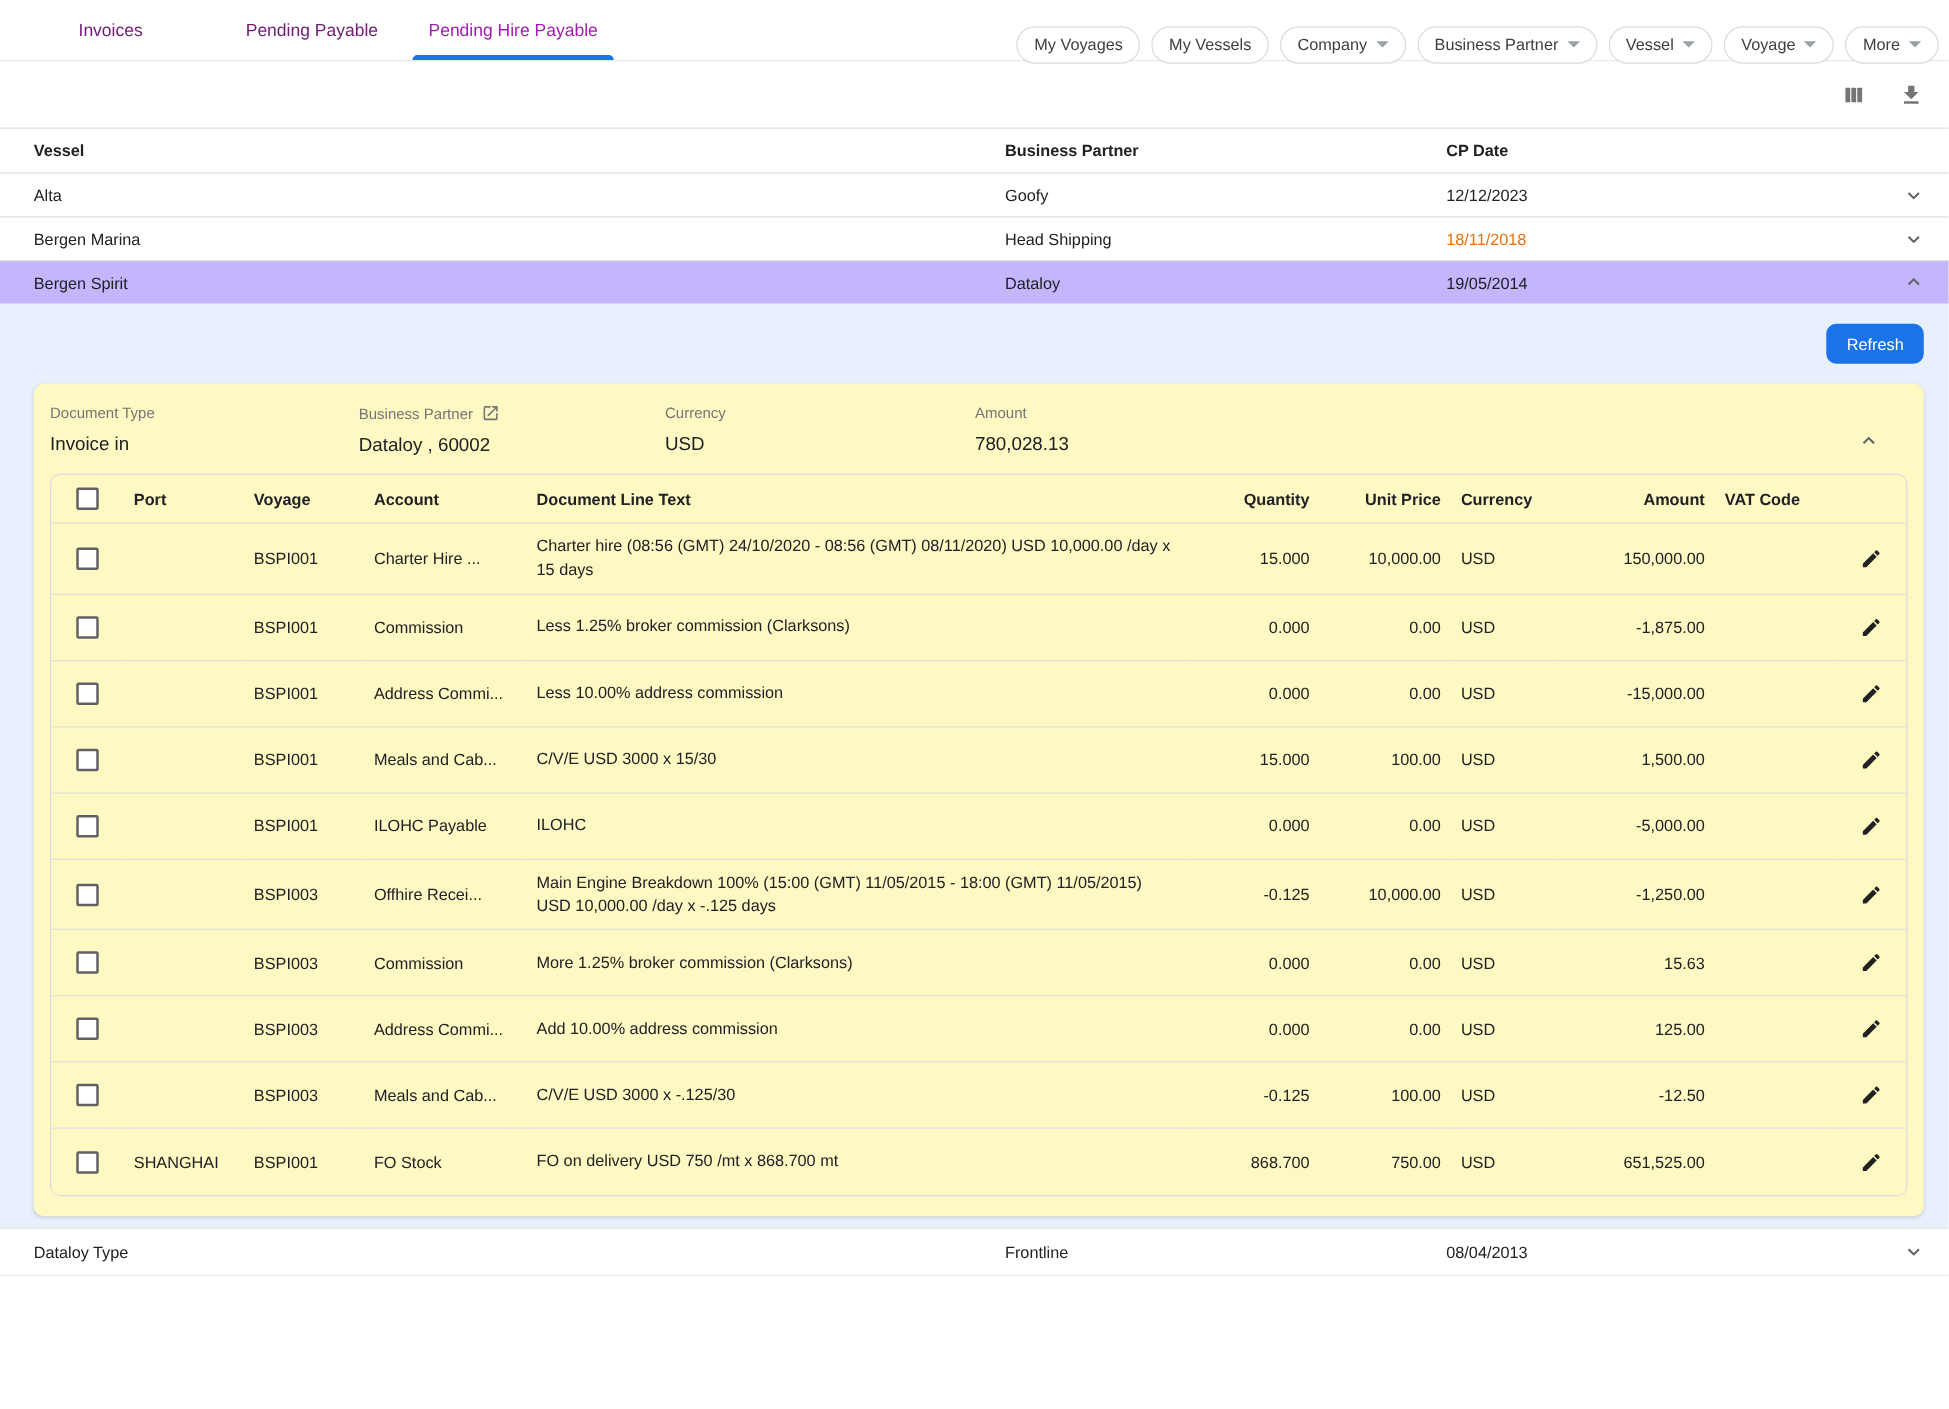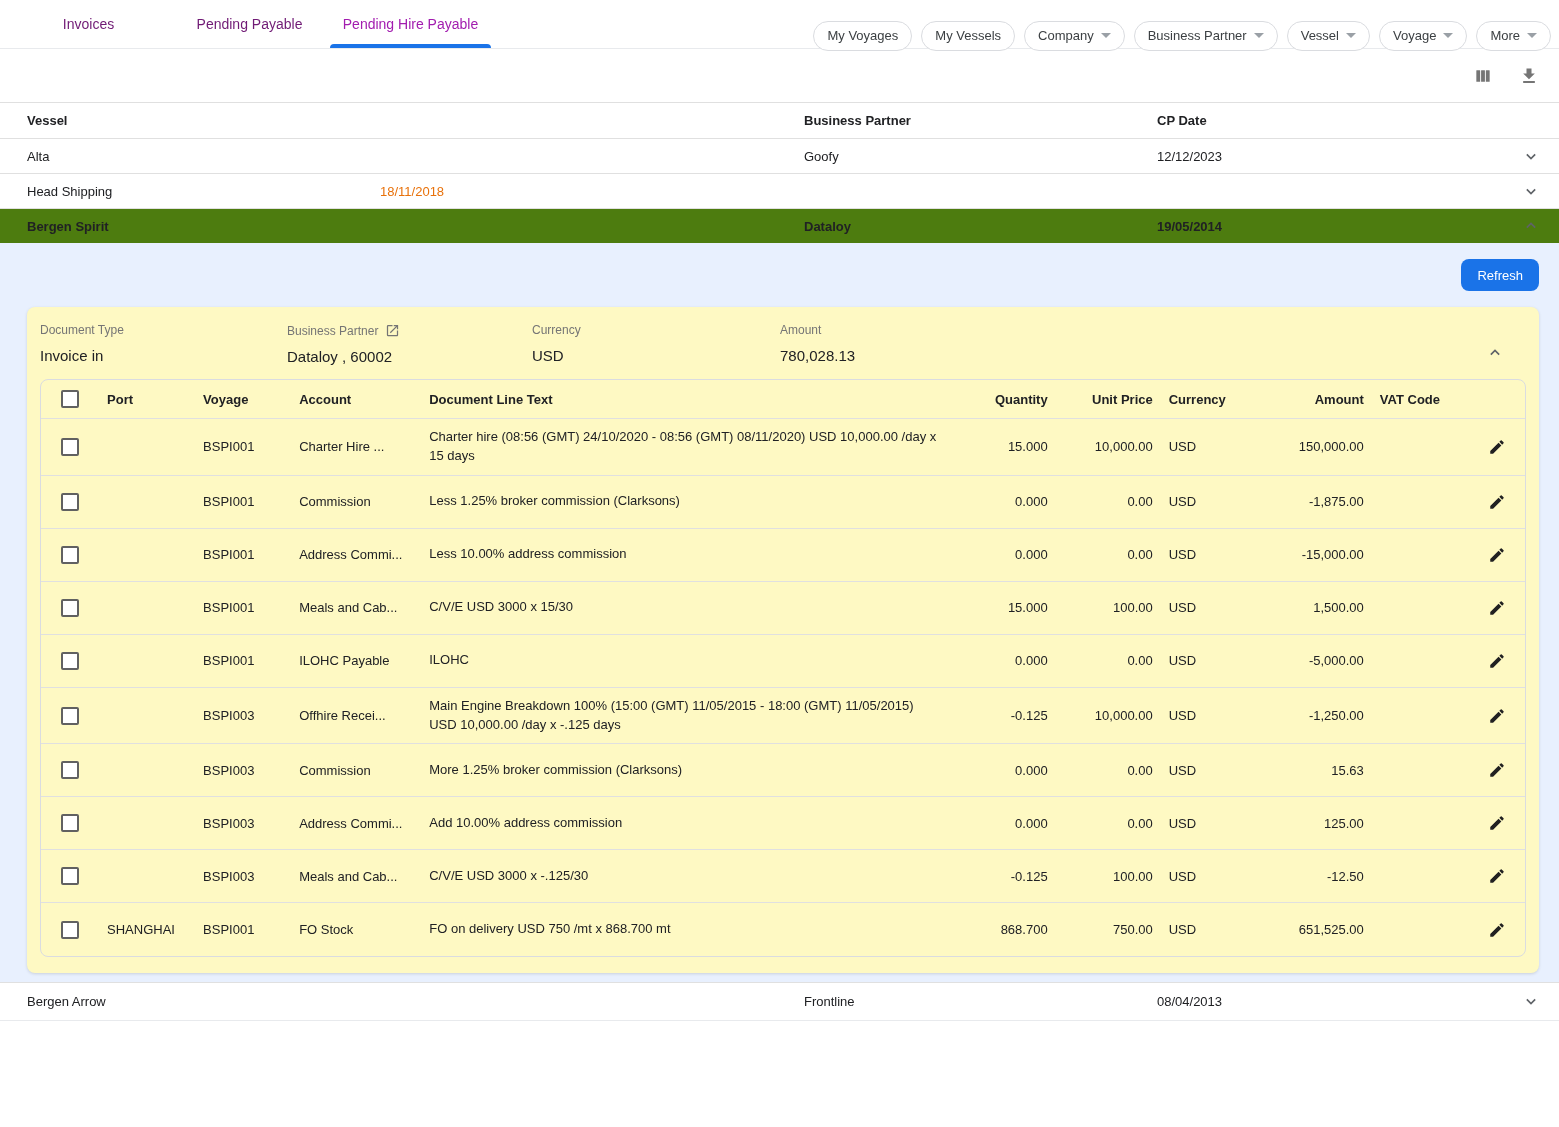--- a/index.html
+++ b/index.html
@@ -30,21 +30,21 @@
 
   
   .vrow { display: flex; align-items: center; border-top: 1px solid #E0E0E0;
     padding-left: 27px; font-size: 13px; }
   .vrow .c-vessel { width: 777px; }
   .vrow .c-bp { width: 353px; }
   .vrow .c-date { flex: 1; }
   .vrow .c-chev { width: 56px; display: flex; justify-content: center; }
   .vhead { height: 36px; font-weight: bold; }
   .vdata { height: 35px; cursor: pointer; }
-  .vdata.expanded { background: #4d7c0f; border-bottom: none; font-weight: bold; }
+  .vdata.expanded { background: #c4b5fd; border-bottom: none; }
   .date-warn { color: #E8710A; }
 
   
   .panel { background: #E8F0FE; padding: 16px 20px 9px 27px; }
   .refresh-row { display: flex; justify-content: flex-end; margin-bottom: 16px; }
   .btn-refresh { background: #1A73E8; color: #fff; border: none; border-radius: 8px;
     height: 32px; padding: 0 16px; font-size: 13px; font-family: inherit; cursor: pointer; }
 
   .doc-card { background: #fef9c3; border-radius: 8px;
     box-shadow: 0 1px 3px rgba(60,64,67,.18); position: relative; padding: 16px 13px 16px 13px; }
@@ -152,20 +152,21 @@
     <div class="c-chev">
         <span>
       <svg width="20" height="20" viewBox="0 0 24 24">
             <path d="M7 10l5 5 5-5" fill="none" stroke="#5F6368" stroke-width="2"></path>
           </svg>
         </span>
       </div>
   </div>
 
   <div class="vrow vdata">
+    <div class="c-vessel">Bergen Marina</div>
     <div class="c-bp">Head Shipping</div>
     <div class="c-date date-warn">18/11/2018</div>
     <div class="c-chev">
         <span>
       <svg width="20" height="20" viewBox="0 0 24 24">
             <path d="M7 10l5 5 5-5" fill="none" stroke="#5F6368" stroke-width="2"></path>
           </svg>
         </span>
       </div>
   </div>
@@ -454,21 +455,21 @@
               </td>
             </tr>
 
         </tbody>
       </table>
     </div>
   </div>
 </div>
 
 <div class="vrow vdata bottom-row">
-  <div class="c-vessel">Bergen Arrow</div>
+  <div class="c-vessel">Dataloy Type</div>
   <div class="c-bp">Frontline</div>
   <div class="c-date">08/04/2013</div>
   <div class="c-chev">
       <span>
     <svg width="20" height="20" viewBox="0 0 24 24">
           <path d="M7 10l5 5 5-5" fill="none" stroke="#5F6368" stroke-width="2"></path>
         </svg>
       </span>
     </div>
 </div>

